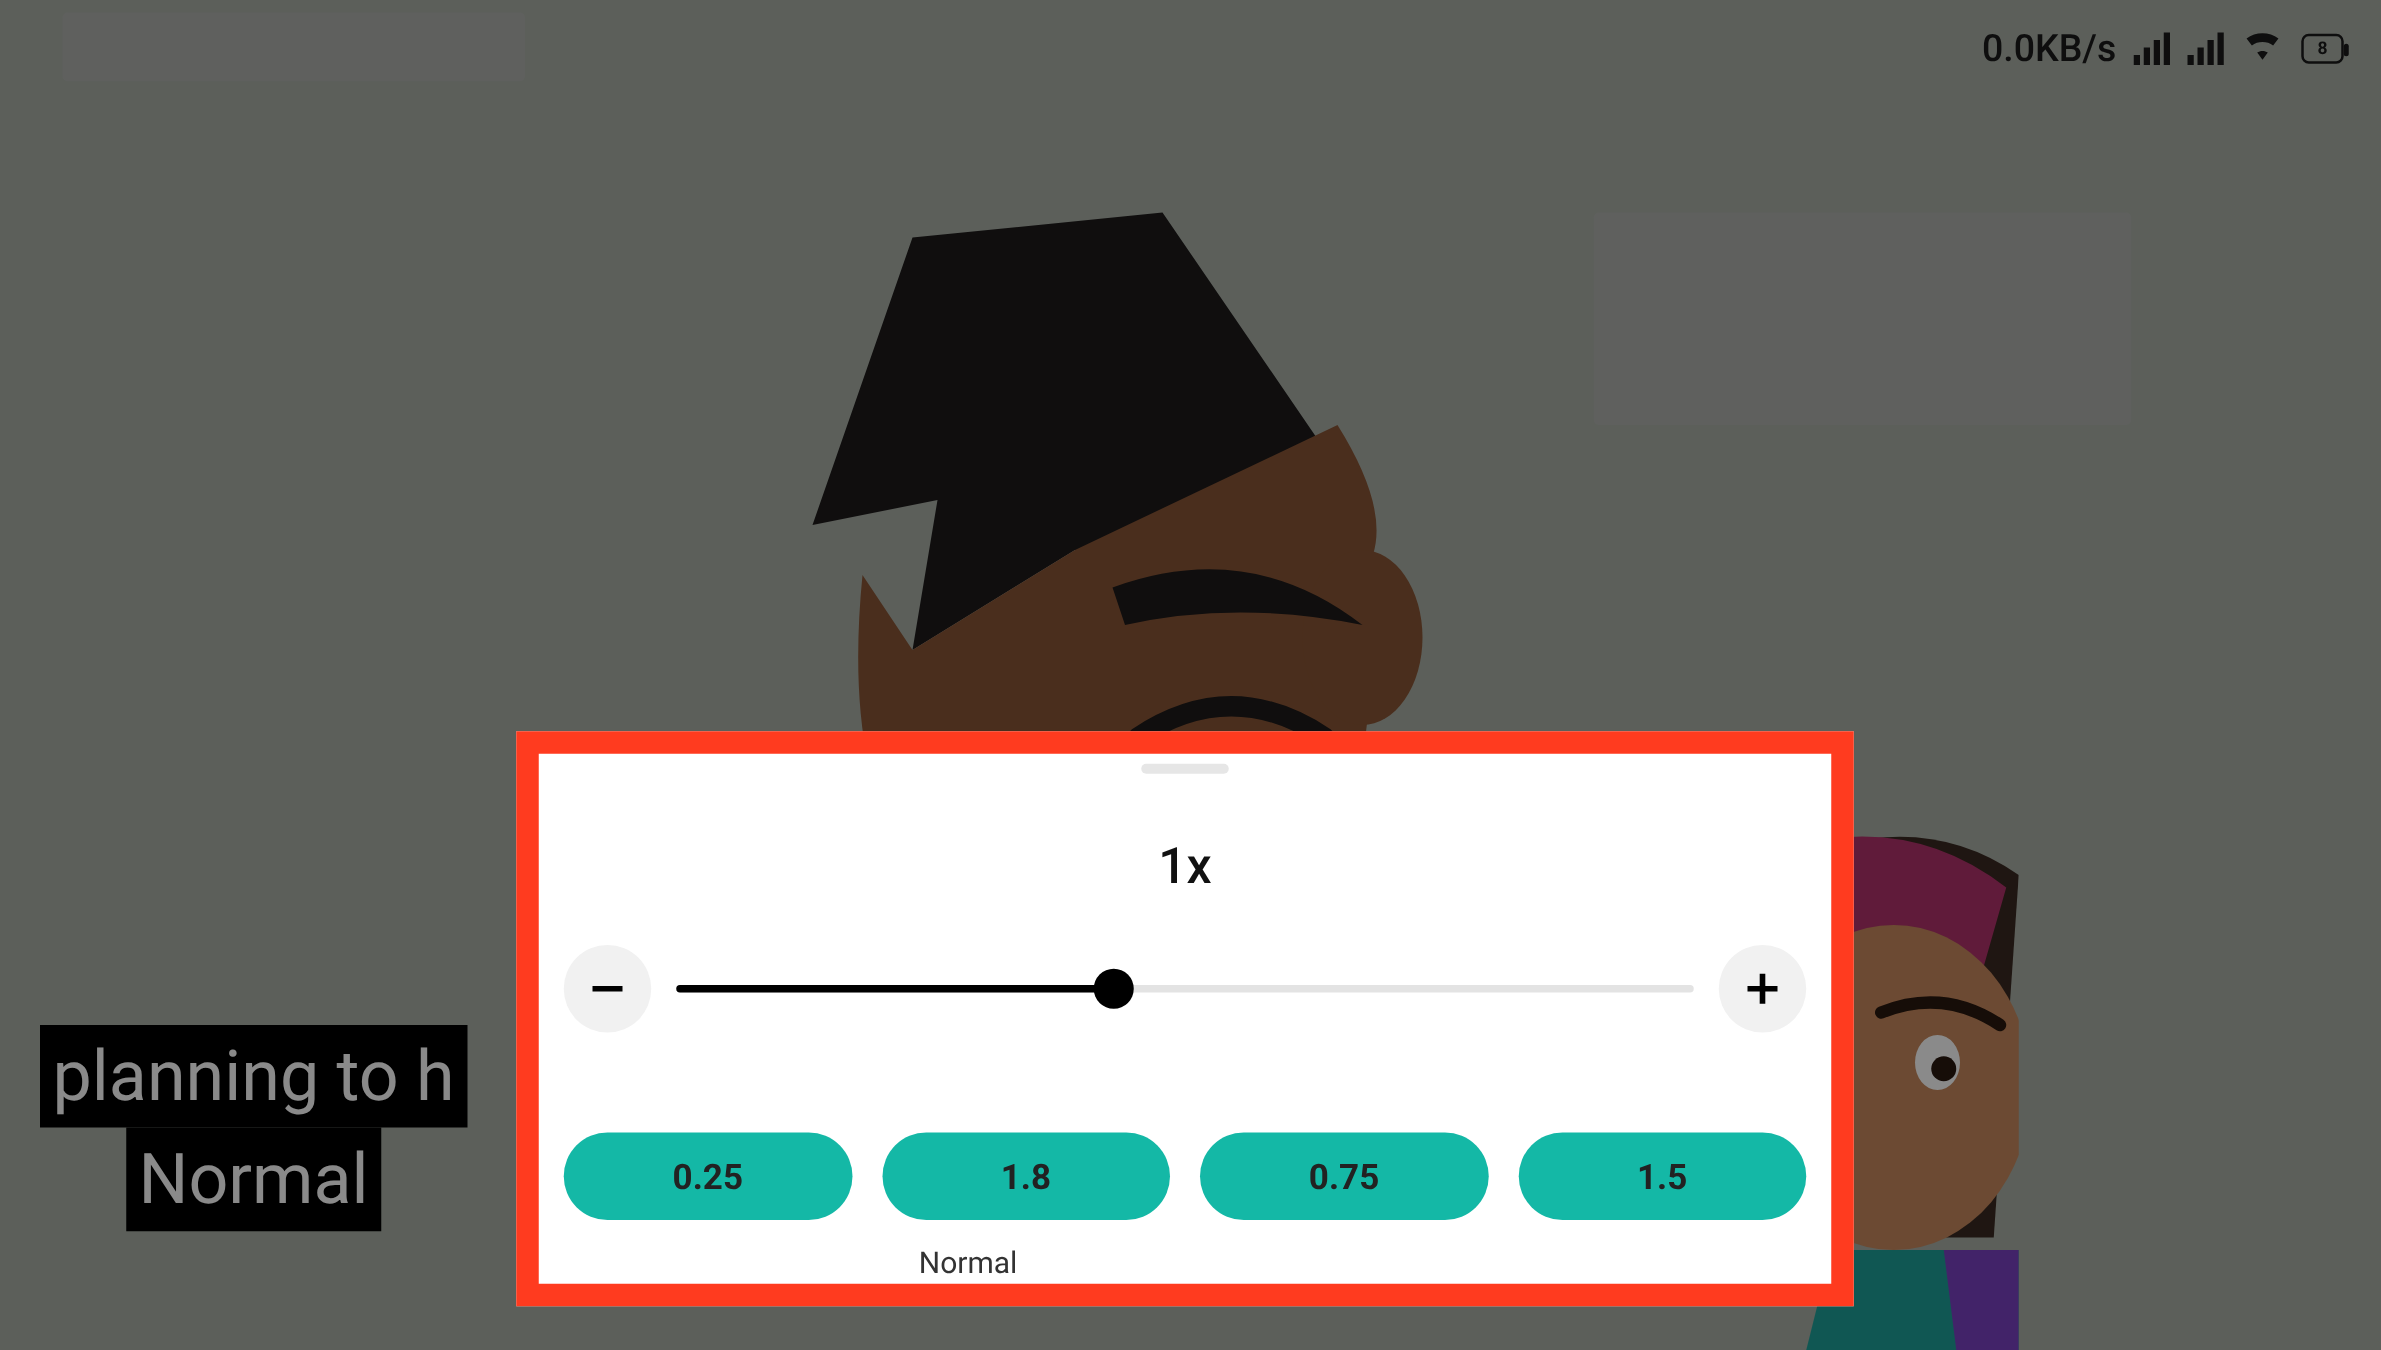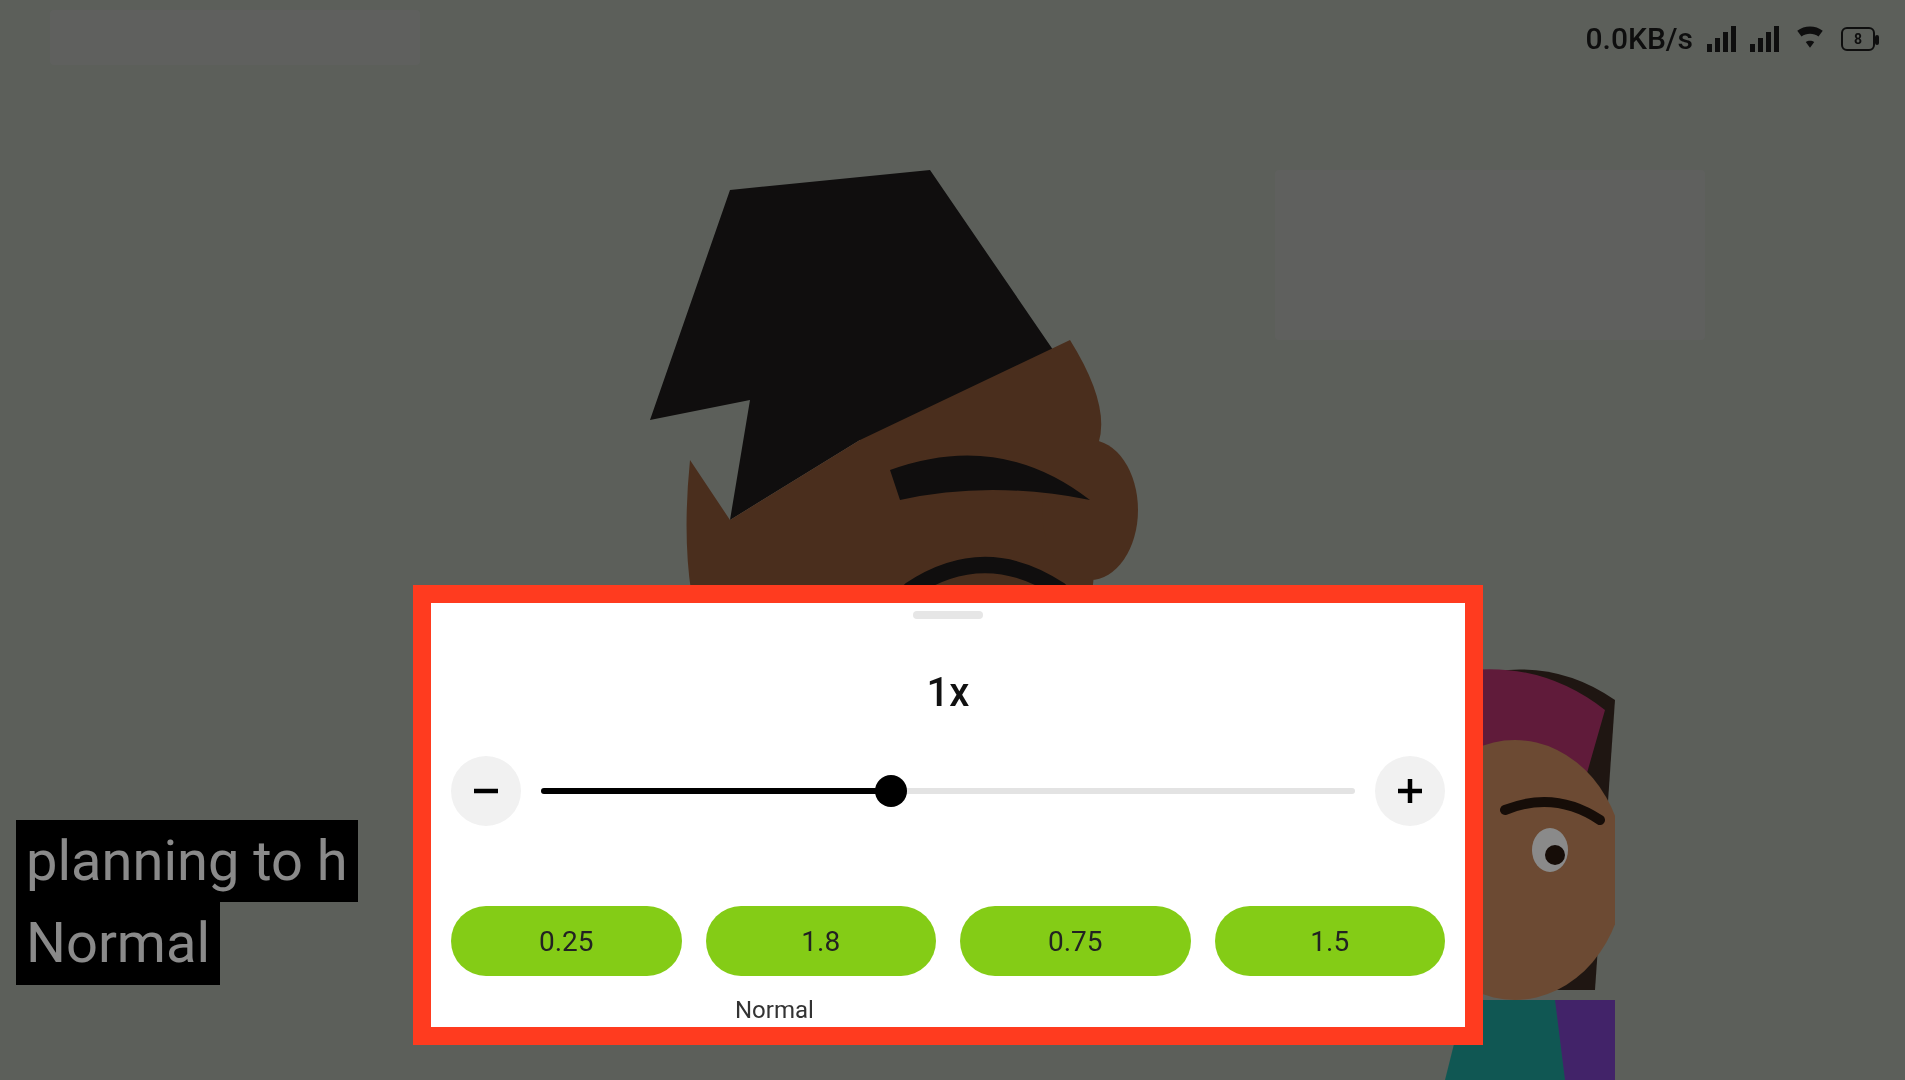--- a/index.html
+++ b/index.html
@@ -38,22 +38,22 @@
   
   .char-boy {
     position:absolute; left:430px; top:140px; width:720px; height:800px; z-index:1;
   }
   .char-girl {
     position:absolute; right:290px; top:660px; width:260px; height:420px; z-index:1;
   }
 
   
   .caption {
-    position:absolute; left:16px; top:820px; z-index:4;
-    font-size:56px; color:#fff; line-height:1.4;
+    position:absolute; left:32px; top:820px; z-index:4;
+    font-size:56px; color:#fff; line-height:1.4;text-align:center;
   }
   .caption span { background:#000; padding: 2px 10px 2px 10px; display:inline-block;}
 
   
   .highlight {
     position:absolute; left:413px; top:585px; width:1070px; height:460px;
     border: 18px solid #ff3b1f; background:#fff; z-index:20;
     display:flex; flex-direction:column; align-items:center;
   }
   .drag-handle { width:70px; height:8px; background:#e6e6e6; border-radius:4px; margin-top:8px;}
@@ -71,23 +71,23 @@
     flex:1; height:6px; position:relative; display:flex; align-items:center;
   }
   .slider-track-bg { position:absolute; height:6px; width:100%; background:#e3e3e3; border-radius:3px;}
   .slider-track-fill { position:absolute; height:6px; left:0; background:#000; border-radius:3px; }
   .slider-thumb { position:absolute; width:32px; height:32px; background:#000; border-radius:50%; transform:translateX(-50%);}
 
   .presets {
     display:flex; gap:24px; margin-top:80px; width:100%; padding:0 20px; justify-content:space-between;
   }
   .preset {
-    background:#84cc16; border-radius:40px; height:70px; flex:1;
+    background:#14b8a6; border-radius:40px; height:70px; flex:1;
     display:flex; align-items:center; justify-content:center;
-    font-size:28px; font-weight:400; color:#222;
+    font-size:28px; font-weight:700; color:#222;
   }
   .normal-label {
     font-size:24px; color:#333; margin-top:20px; align-self:flex-start;
     margin-left: 14px; width:100%; text-align:left; padding-left: 290px;
   }
 
 </style>
 </head>
 <body>
 

